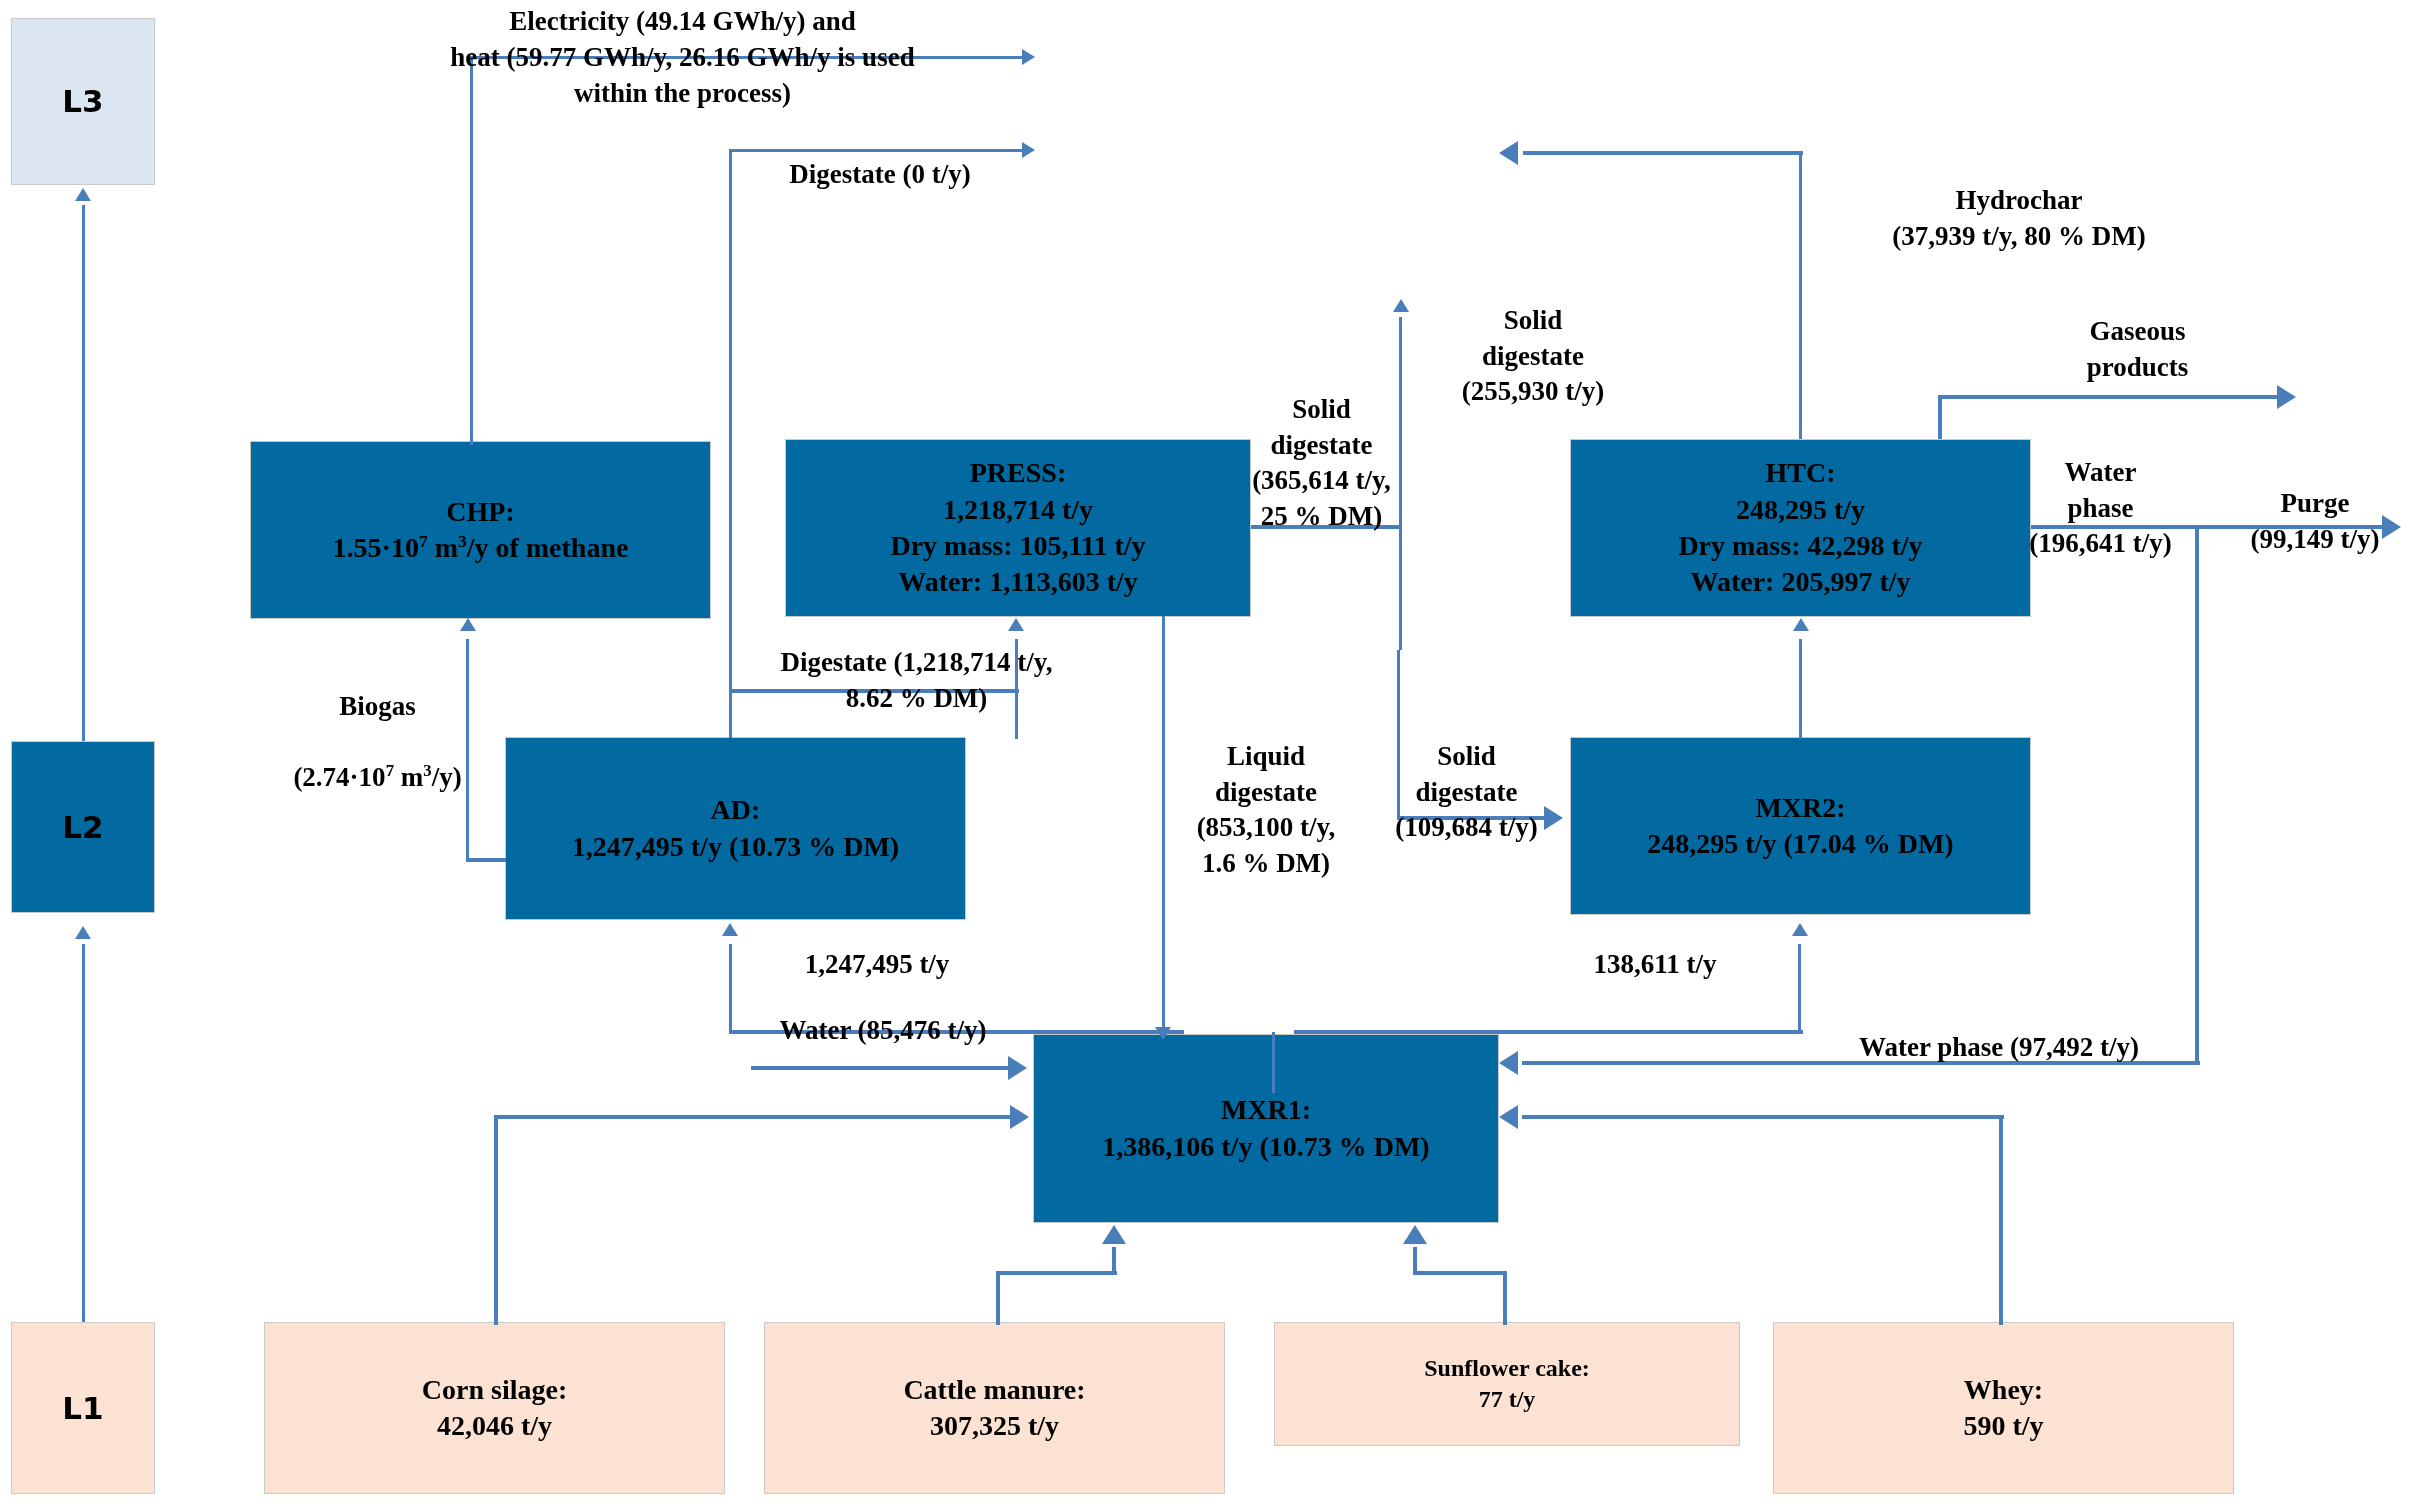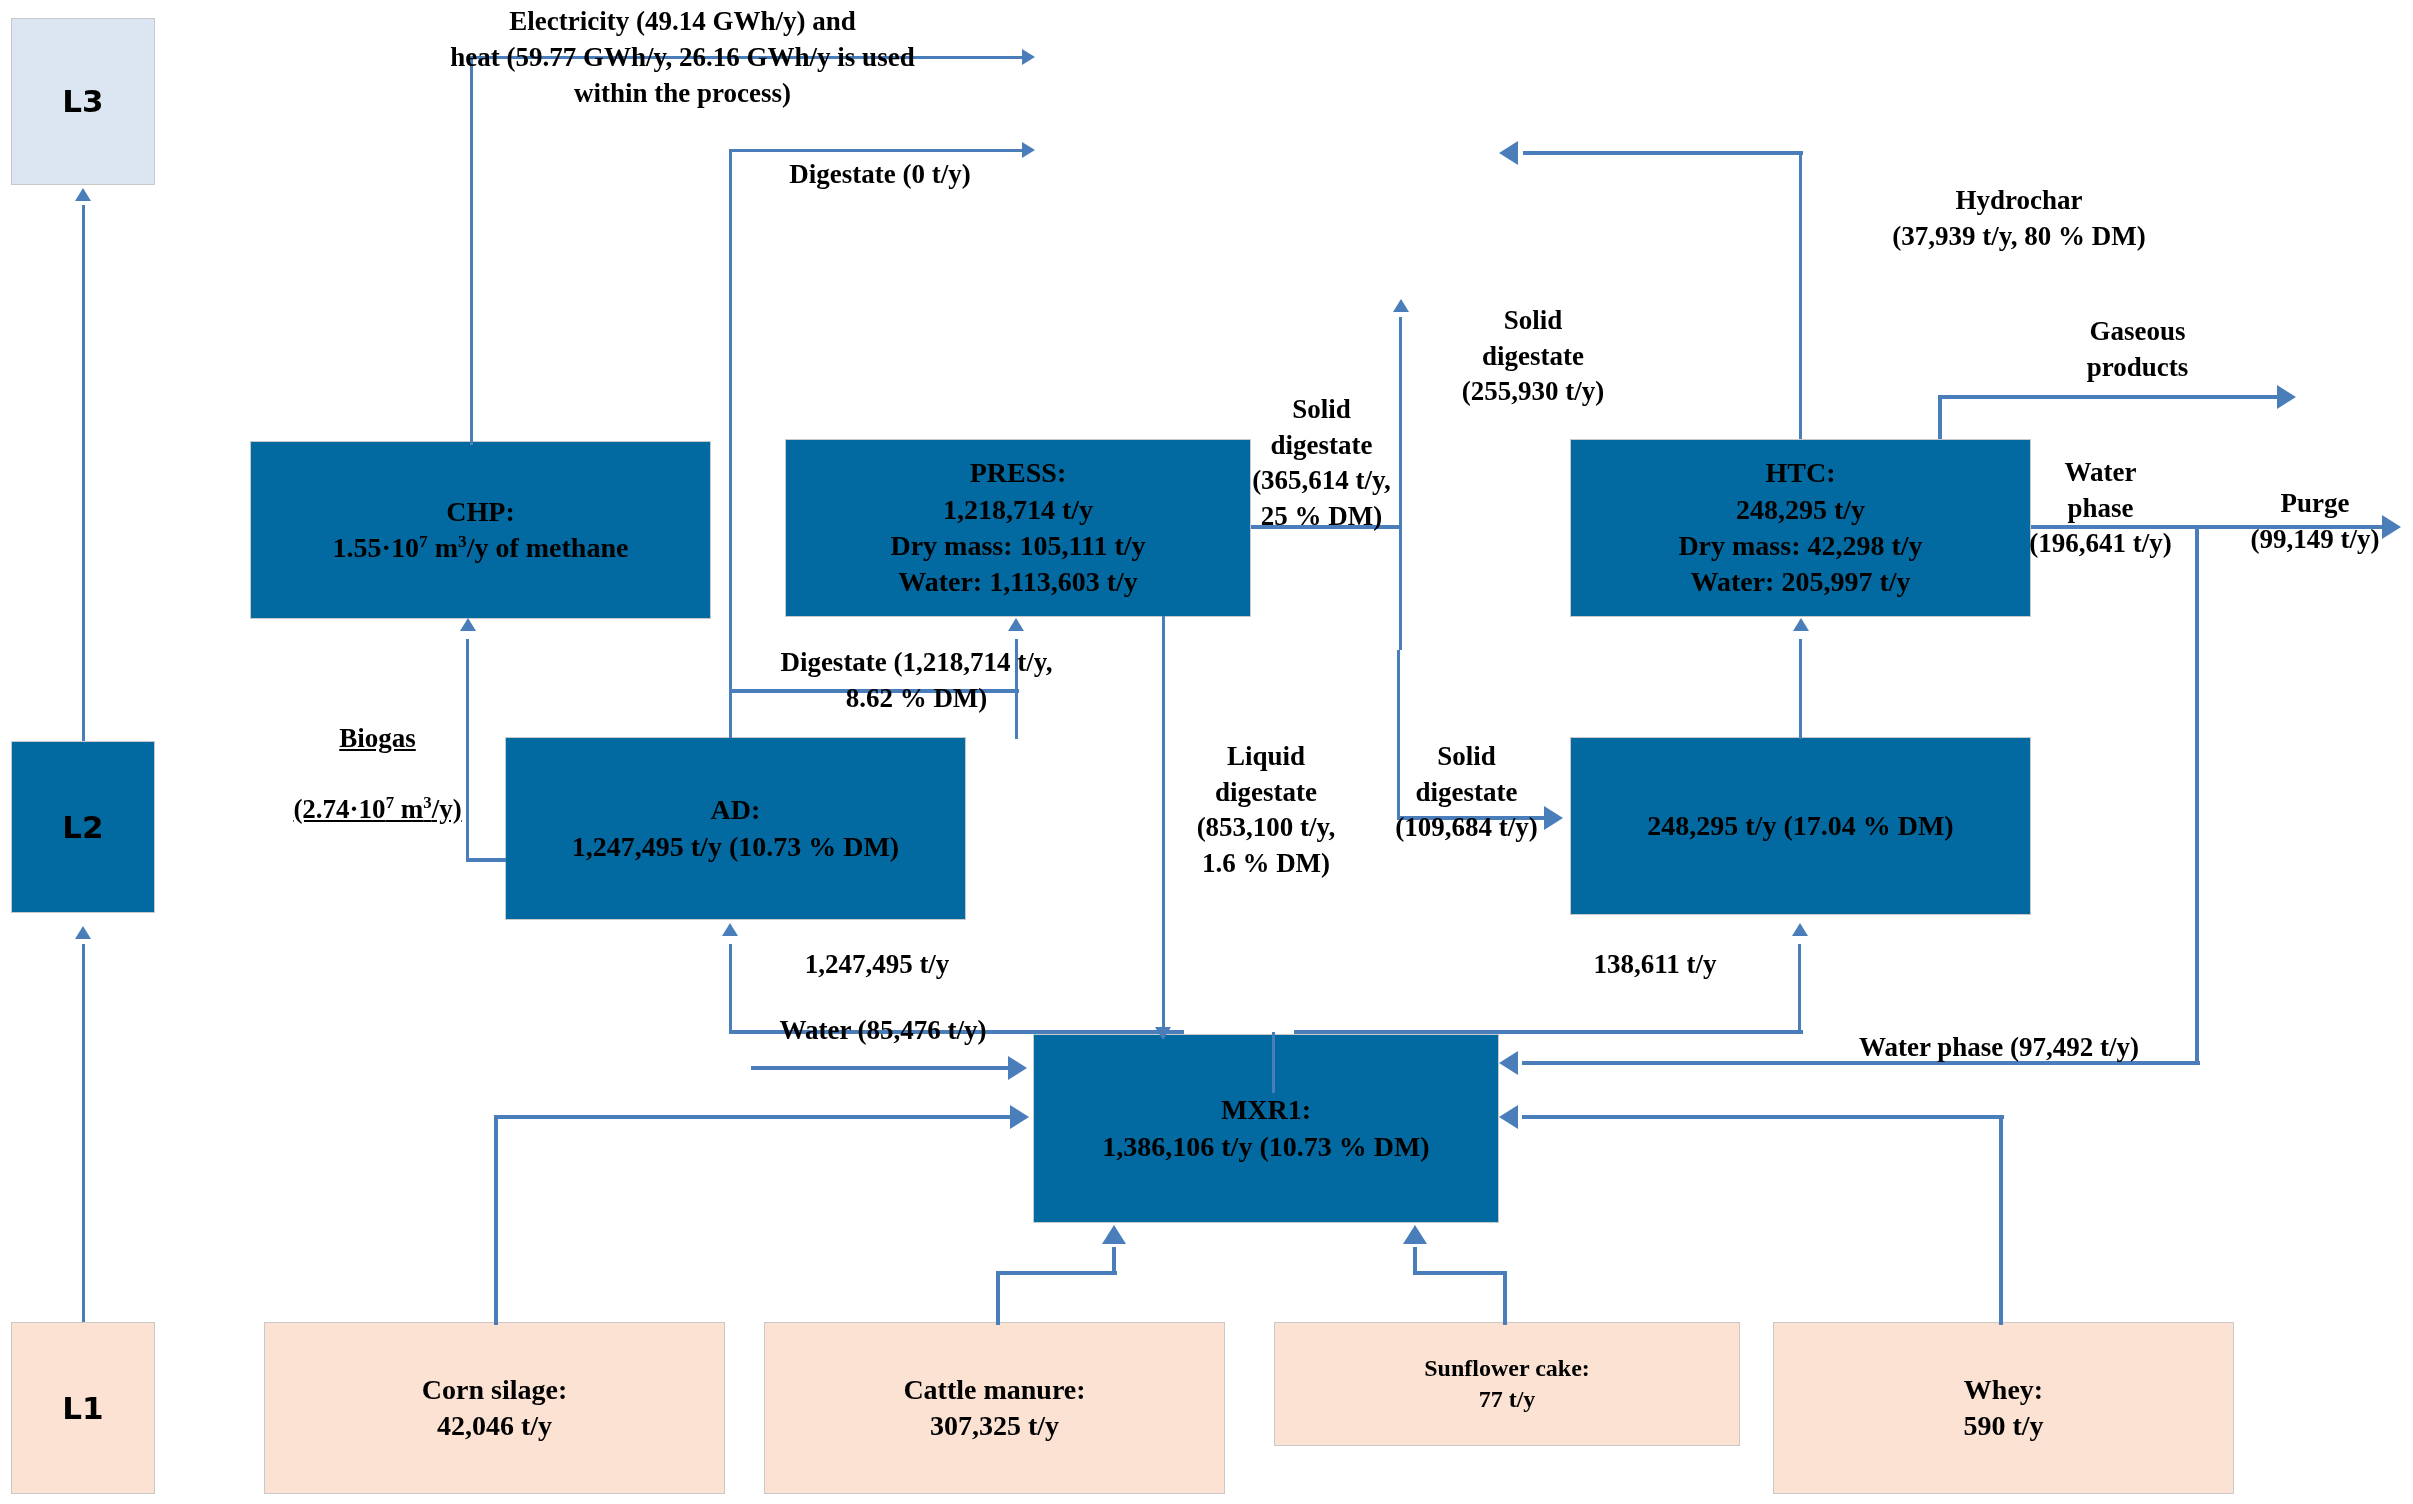--- a/index.html
+++ b/index.html
@@ -116,20 +116,21 @@
 
   <div class="box box-green" style="left:505px; top:737px; width:461px; height:183px; font-size:28px;">
     <div class="inner">
       <div>AD:</div>
       <div>1,247,495 t/y (10.73 % DM)</div>
     </div>
   </div>
 
   <div class="box box-green" style="left:1570px; top:737px; width:461px; height:178px; font-size:28px;">
     <div class="inner">
+      <div>MXR2:</div>
       <div>248,295 t/y (17.04 % DM)</div>
     </div>
   </div>
 
   <div class="box box-green" style="left:1033px; top:1034px; width:466px; height:189px; font-size:28px;">
     <div class="inner">
       <div>MXR1:</div>
       <div>1,386,106 t/y (10.73 % DM)</div>
     </div>
   </div>
@@ -261,21 +262,21 @@
   <div class="lbl" style="left:2021px; top:314px; width:233px; font-size:27px;">Gaseous
 products</div>
 
   <div class="lbl" style="left:2006px; top:455px; width:189px; font-size:27px;">Water
 phase
 (196,641 t/y)</div>
 
   <div class="lbl" style="left:2216px; top:486px; width:198px; font-size:27px;">Purge
 (99,149 t/y)</div>
 
-  <div class="lbl" style="left:261px; top:685px; width:233px; font-size:27px; text-align:center;text-decoration:underline;">
+  <div class="lbl" style="left:261px; top:653px; width:233px; font-size:27px; text-align:center;">
     <div>Biogas</div>
     <div>(2.74·10<sup>7</sup> m<sup>3</sup>/y)</div>
   </div>
 
   <div class="lbl" style="left:722px; top:645px; width:389px; font-size:27px;">Digestate (1,218,714 t/y,
 8.62 % DM)</div>
 
   <div class="lbl" style="left:1166px; top:739px; width:200px; font-size:27px;">Liquid
 digestate
 (853,100 t/y,

